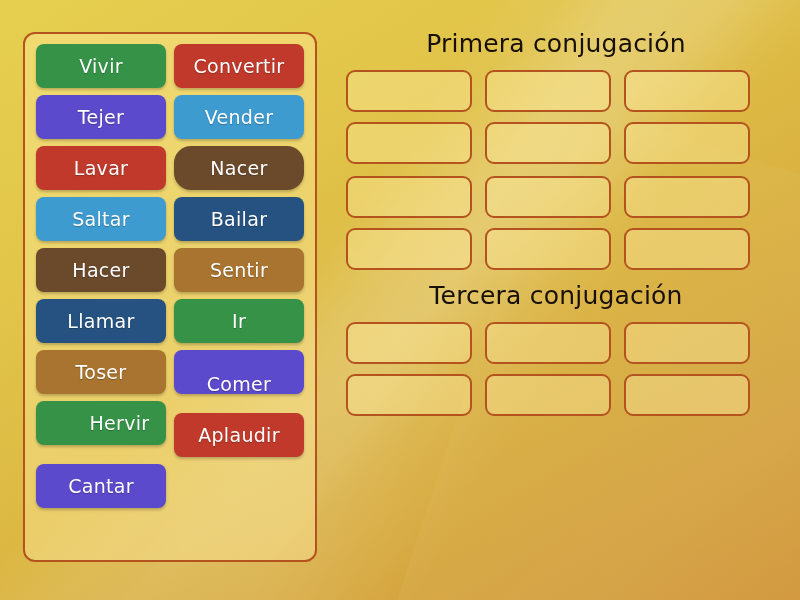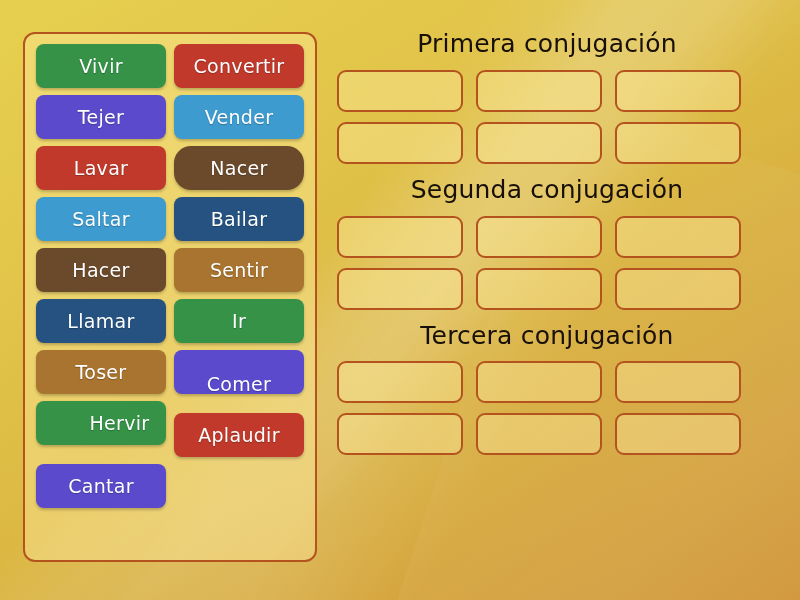--- a/index.html
+++ b/index.html
@@ -89,21 +89,21 @@
     font-weight: 400;
     letter-spacing: 0.3px;
     line-height: 1;
     text-shadow: 0 1px 1px rgba(0,0,0,0.25);
     white-space: nowrap;
   }
 
   
   .categories {
     position: absolute;
-    left: 327px;
+    left: 336px;
     top: 30px;
     width: 440px;
     height: 545px;
     z-index: 3;
   }
   .category {
     margin-bottom: 12px;
   }
   .category-title {
     text-align: center;
@@ -197,21 +197,20 @@
         <div class="slot-grid">
           <div class="slot"></div>
           <div class="slot"></div>
           <div class="slot"></div>
           <div class="slot"></div>
           <div class="slot"></div>
           <div class="slot"></div>
         </div>
       </div>
       <div class="category">
-        <div class="category-title">Segunda conjugación</div>
         <div class="slot-grid">
           <div class="slot"></div>
           <div class="slot"></div>
           <div class="slot"></div>
           <div class="slot"></div>
           <div class="slot"></div>
           <div class="slot"></div>
         </div>
       </div>
       <div class="category">

